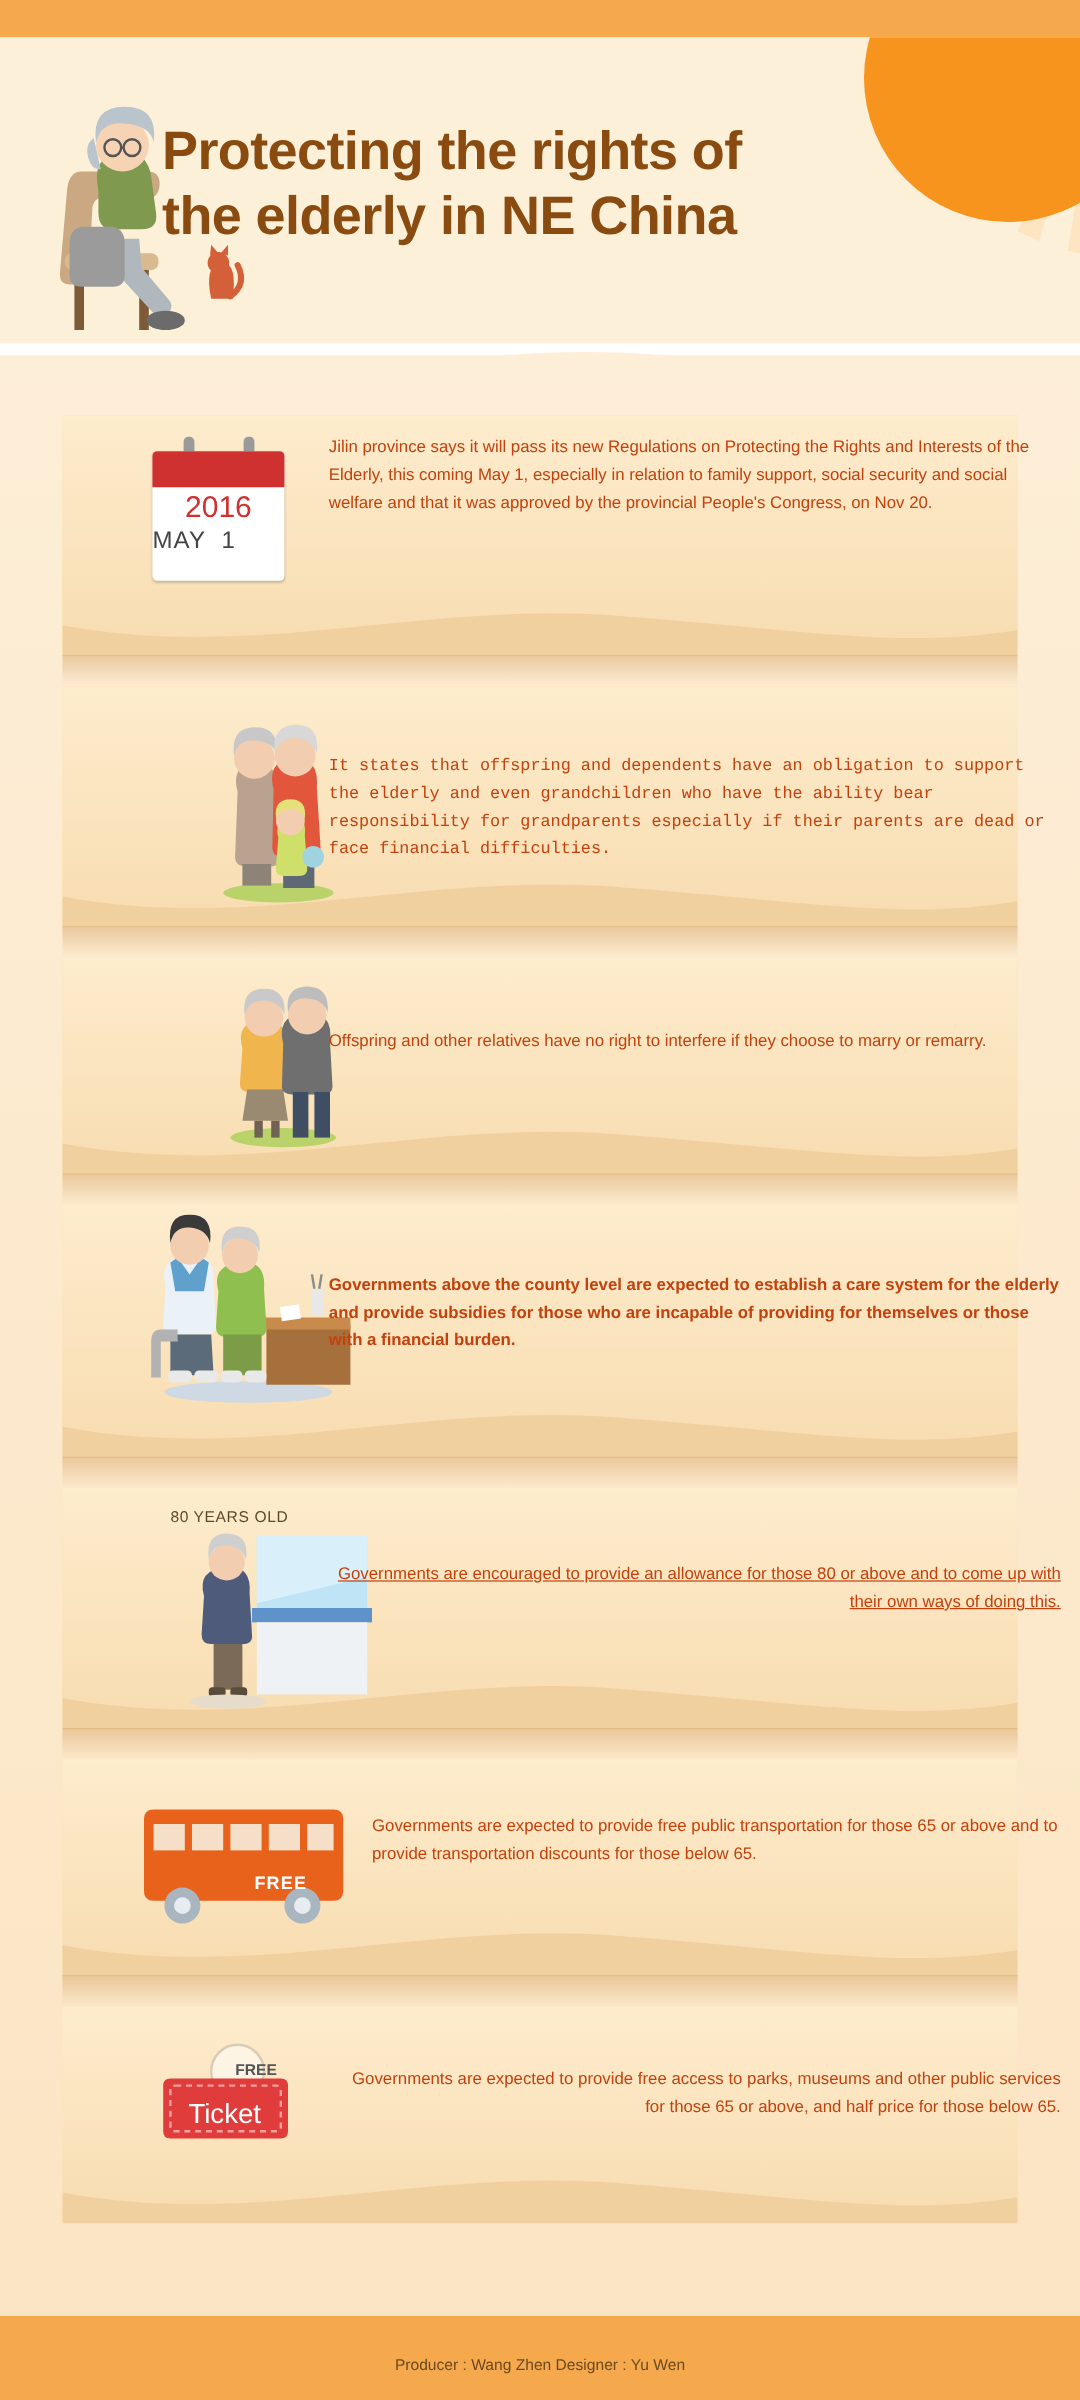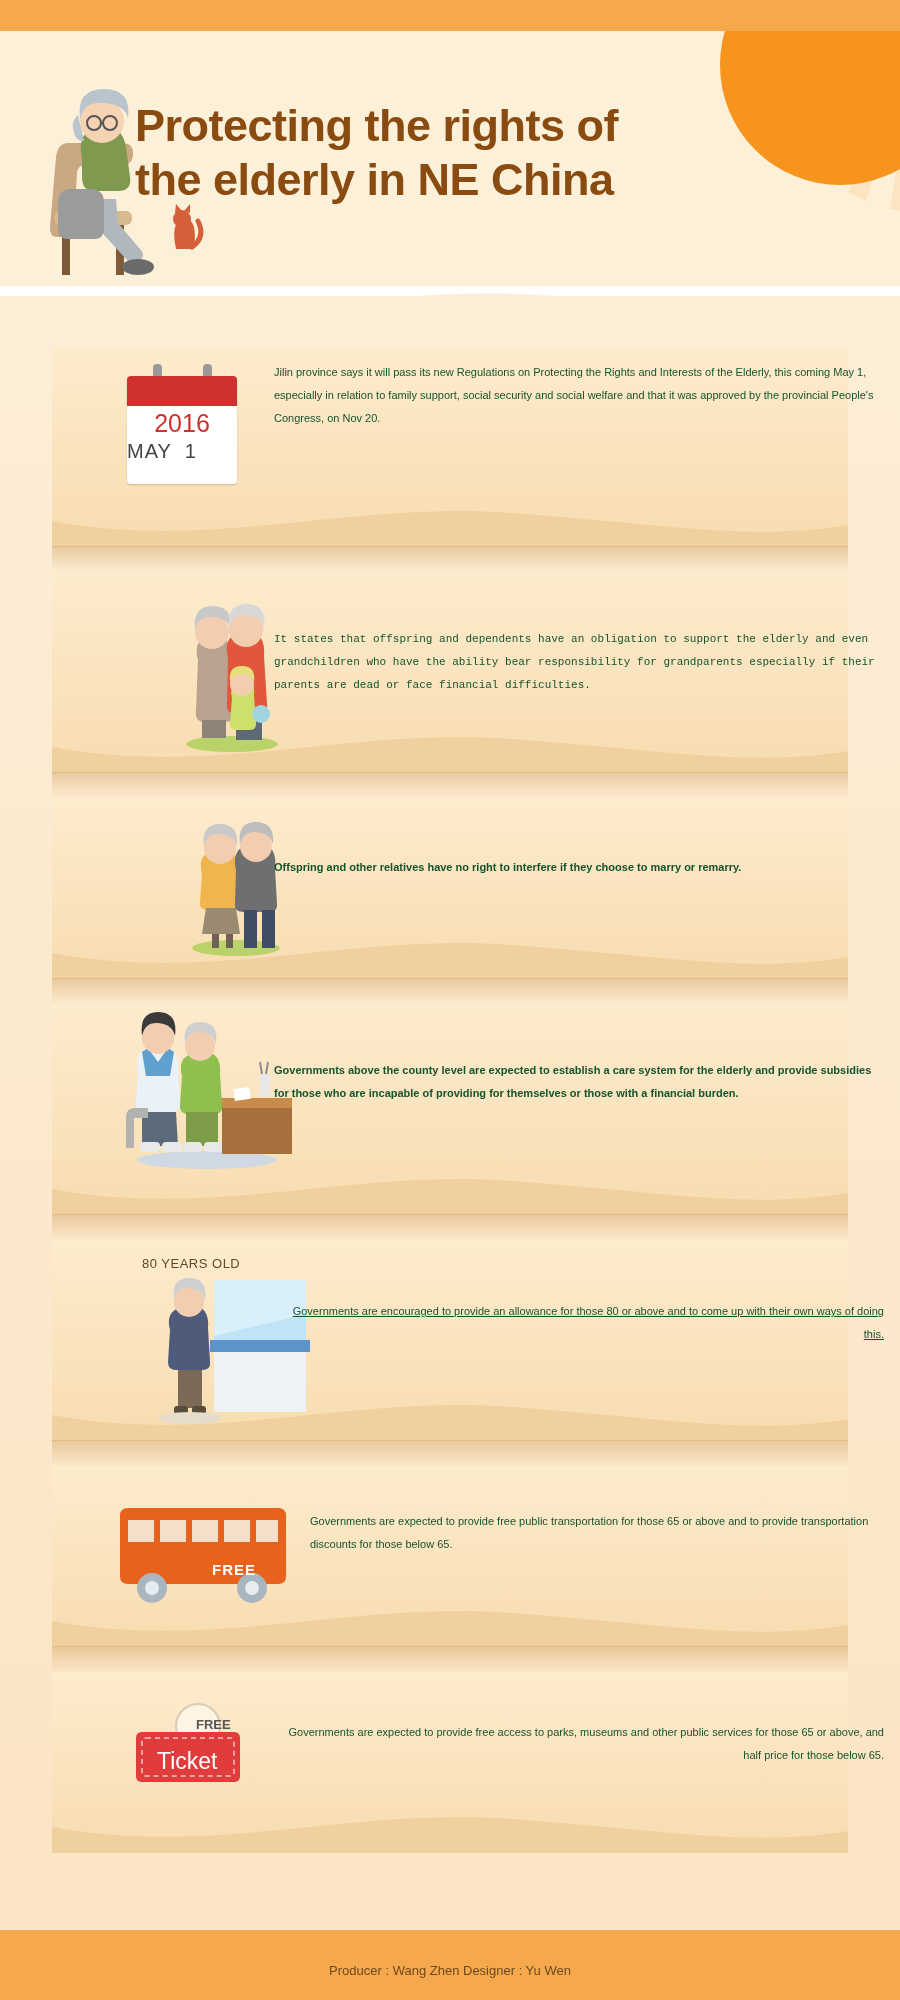--- a/index.html
+++ b/index.html
@@ -61,22 +61,22 @@
     position:absolute;left:52px;width:796px;
     background:#fbe0b4;
   }
   .card-inner{
     position:absolute;inset:0;
     background:linear-gradient(180deg,#fdeccd 0%,#f8dcb0 100%);
   }
   .card-wave{position:absolute;left:0;bottom:-1px;width:796px;height:40px;}
   .card-text{
     position:absolute;
-    color:#14532d;
-    font-size:11px;
+    color:#c2410c;
+    font-size:14px;
     line-height:23px;
   }
   .shadow-band{
     position:absolute;left:52px;width:796px;height:26px;
     background:linear-gradient(180deg,rgba(211,160,94,0.45),rgba(211,160,94,0));
   }
   
   .footer{
     position:absolute;left:0;bottom:0;width:900px;height:70px;
     background:#f6a84c;
@@ -238,21 +238,21 @@
       <circle cx="50" cy="40" r="16" fill="#f3cdb0"></circle>
       <path d="M34 38 q-3 -22 16 -22 q19 0 17 22 q-3 -11 -17 -12 q-13 -1 -16 12z" fill="#c9c9c9"></path>
 
       <path d="M66 62 q-6 -24 18 -26 q24 -2 21 24 l2 36 q1 8 -8 8 l-26 0 q-9 0 -8 -8z" fill="#6f6f6f"></path>
       <rect x="74" y="102" width="13" height="38" fill="#3f4e63"></rect>
       <rect x="92" y="102" width="13" height="38" fill="#3f4e63"></rect>
       <circle cx="86" cy="38" r="16" fill="#f3cdb0"></circle>
       <path d="M70 36 q-3 -22 16 -22 q19 0 17 22 q-3 -11 -17 -12 q-13 -1 -16 12z" fill="#bdbdbd"></path>
     </svg>
 
-    <div class="card-text" style="left:222px;top:58px;width:610px;font-weight:bold;">Offspring and other relatives have no right to interfere if they choose to marry or remarry.</div>
+    <div class="card-text" style="left:222px;top:58px;width:610px;">Offspring and other relatives have no right to interfere if they choose to marry or remarry.</div>
   </div>
   <div class="shadow-band" style="top:978px;"></div>
 
   <div class="card" style="top:1004px;height:210px;font-weight:bold;">
     <div class="card-inner"></div>
     <svg class="card-wave" viewBox="0 0 796 40" preserveAspectRatio="none">
       <path d="M0,40 L0,14 C160,44 300,-6 460,6 C620,18 700,34 796,18 L796,40 Z" fill="#f1d0a0"></path>
     </svg>
 
     <svg style="position:absolute;left:60px;top:8px;width:190px;height:160px;" viewBox="0 0 190 160">

